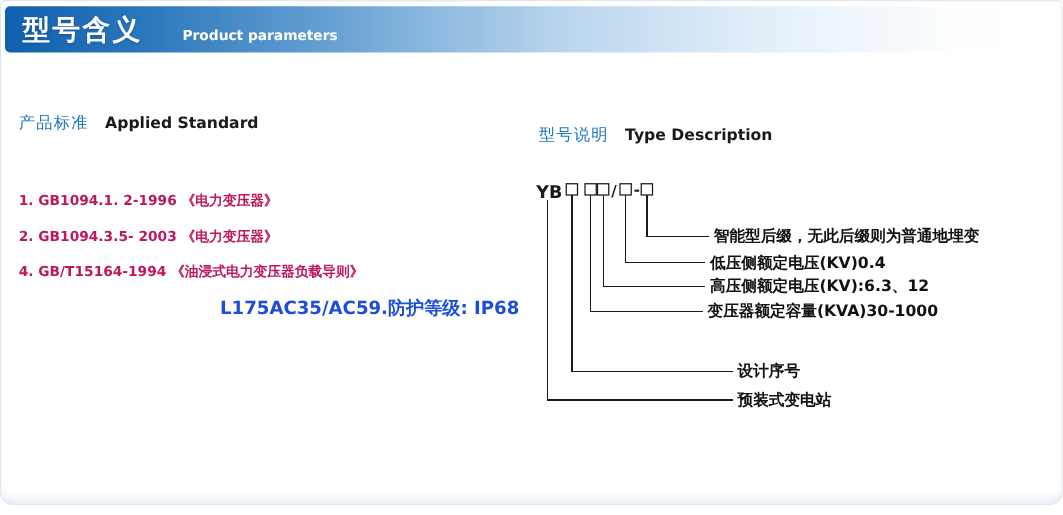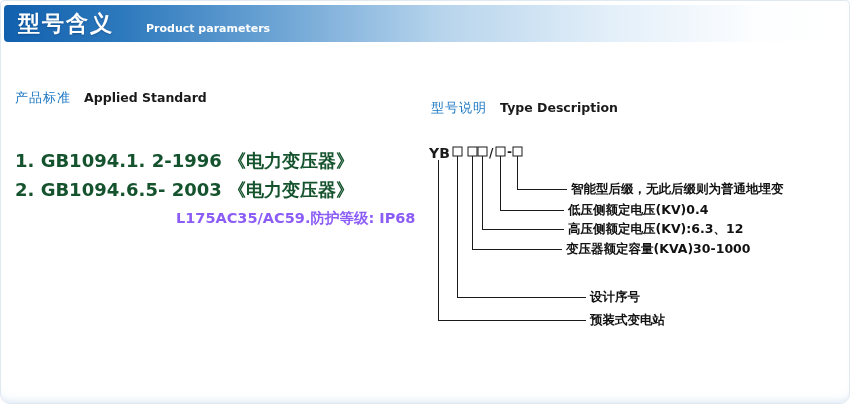--- a/index.html
+++ b/index.html
@@ -24,25 +24,25 @@
 
   
   .sec-heading { white-space:nowrap; }
   .h-cn { font-size:13px; font-weight:normal; color:#1b76c2; letter-spacing:1px; }
   .h-en { font-size:12.5px; font-weight:600; color:#1a1a1a; margin-left:8px; }
 
   
   .std { position:absolute; left:14px; top:86px; width:420px; }
   .std-list { list-style:none; margin-top:40px; }
   .std-list li {
-    font-size:18px; font-weight:600; color:#14532d;
+    font-size:11px; font-weight:600; color:#be185d;
     line-height:28.5px; white-space:pre;
   }
   .std-cont {
-    font-size:14.5px; font-weight:600; color:#8b5cf6; line-height:28.5px;
+    font-size:14.5px; font-weight:600; color:#1d4ed8; line-height:28.5px;
     margin-left:161px; white-space:pre;
   }
 
   
   .type-heading { position:absolute; left:430px; top:96px; }
   .diagram { position:absolute; left:425px; top:140px; }
 
   .box { fill:#ffffff; stroke:#1a1a1a; stroke-width:1; }
   .ln  { fill:none; stroke:#1a1a1a; stroke-width:1; shape-rendering:crispEdges; }
   .code { font:bold 14px "DejaVu Sans","Liberation Sans",sans-serif; fill:#1a1a1a; }
@@ -59,21 +59,22 @@
     <span class="banner-sub">Product parameters</span>
   </div>
 
   <section class="std">
     <div class="sec-heading">
       <span class="h-cn">产品标准</span>
       <span class="h-en">Applied Standard</span>
     </div>
     <ul class="std-list">
       <li>1. GB1094.1. 2-1996 《电力变压器》</li>
-      <li>2. GB1094.6.5- 2003 《电力变压器》</li>
+      <li>2. GB1094.3.5- 2003 《电力变压器》</li>
+      <li>4. GB/T15164-1994 《油浸式电力变压器负载导则》</li>
     </ul>
     <div class="std-cont">L175AC35/AC59.防护等级: IP68</div>
   </section>
 
   <div class="sec-heading type-heading">
     <span class="h-cn">型号说明</span>
     <span class="h-en">Type Description</span>
   </div>
 
   <svg class="diagram" width="420" height="200" viewBox="0 0 420 200">

